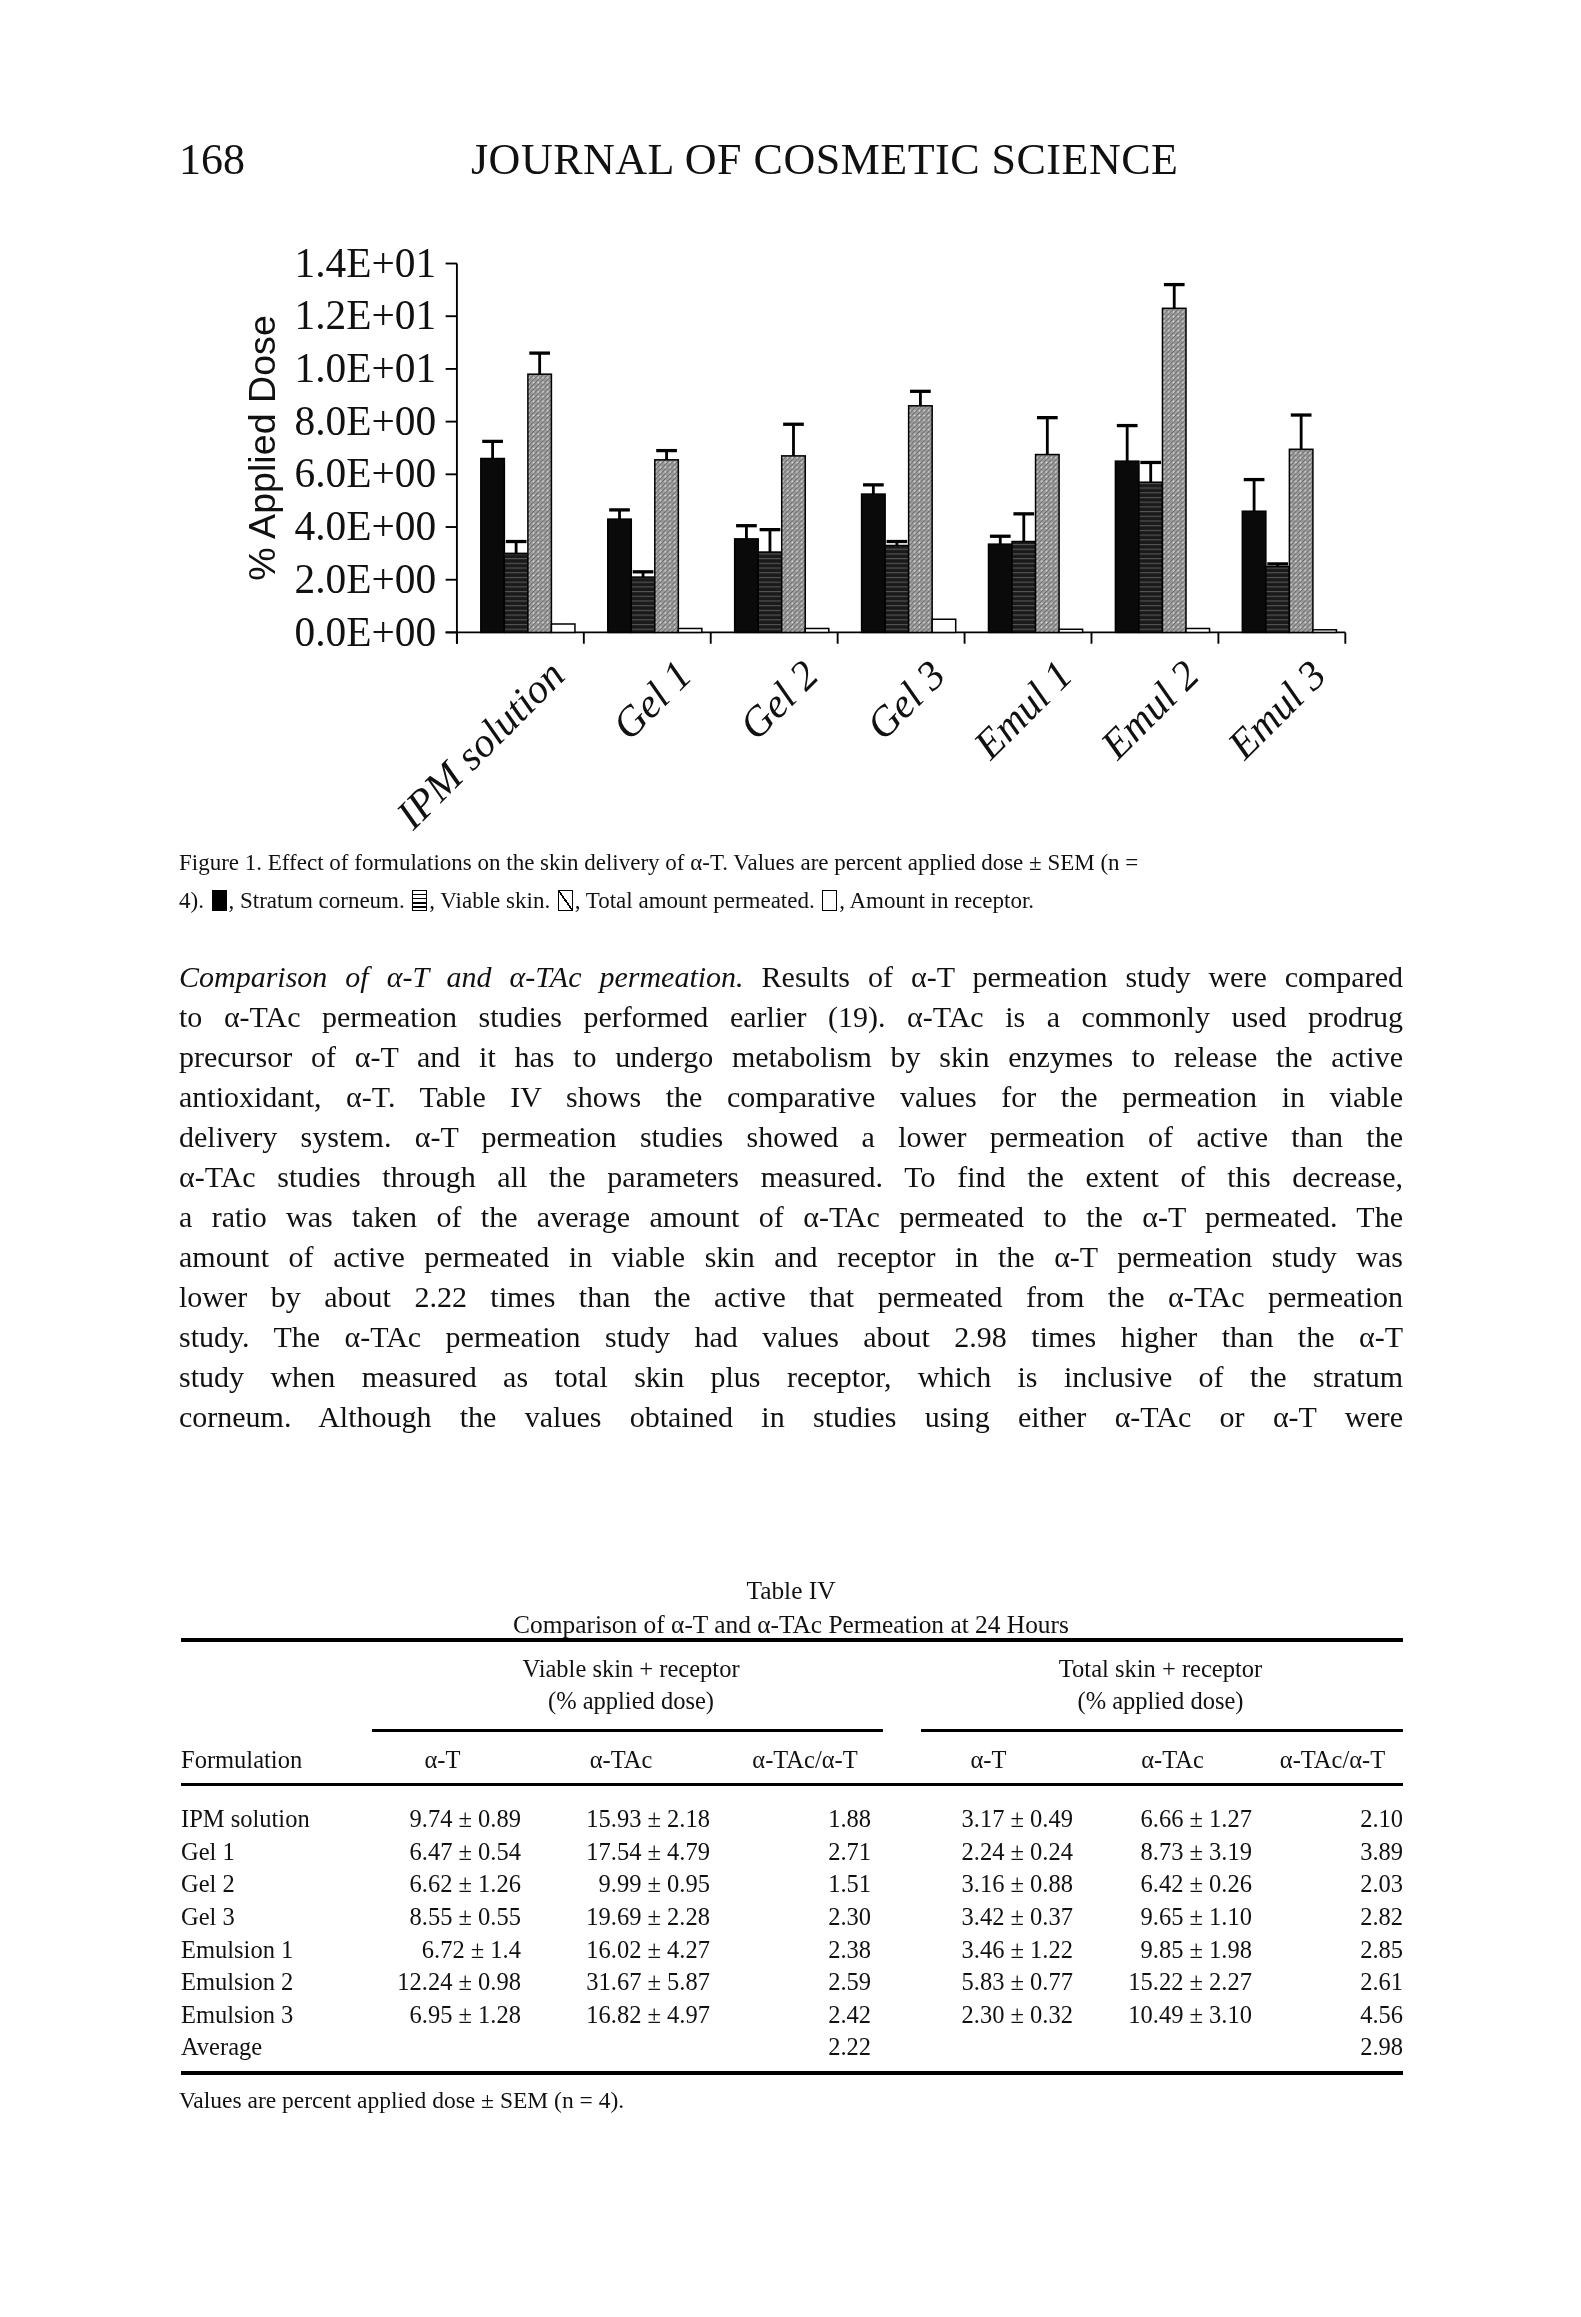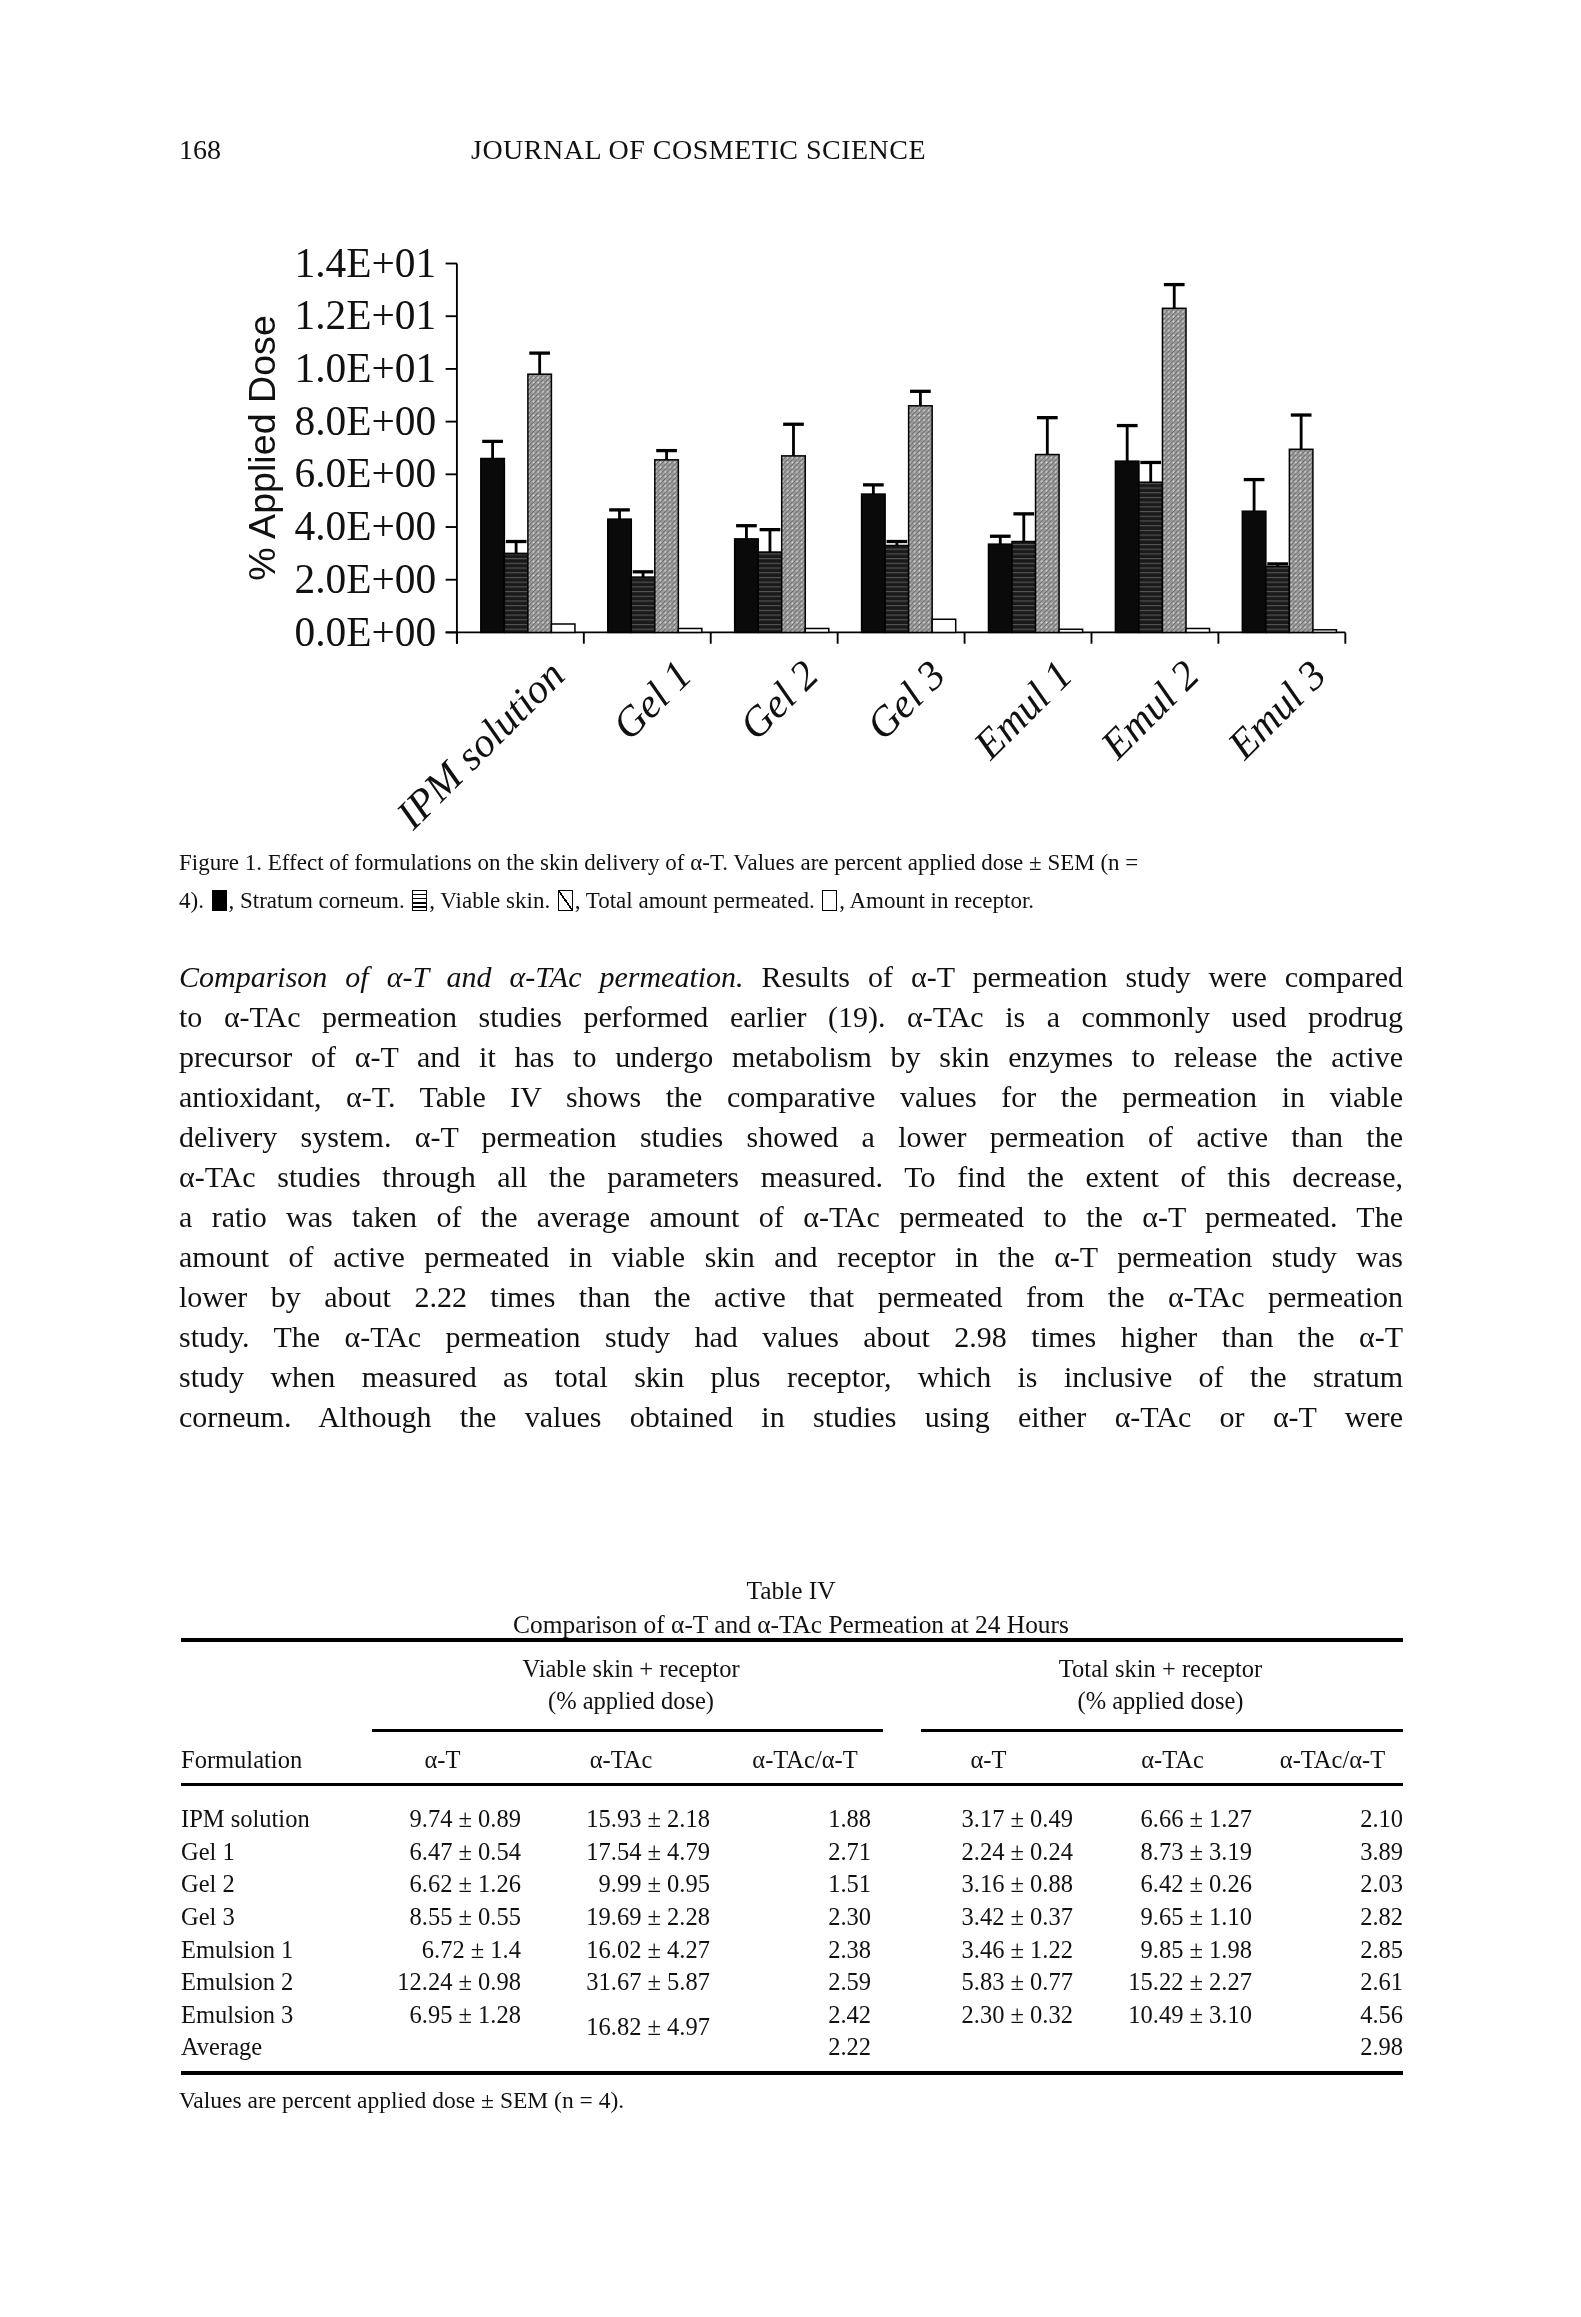--- a/index.html
+++ b/index.html
@@ -1,19 +1,19 @@
 <!DOCTYPE html>
 <html style="font-size:15px"><head>
 <meta charset="utf-8">
 <style>
   html, body { margin: 0; padding: 0; background: #ffffff; }
   body { width: 1582px; height: 2317px; position: relative; overflow: hidden;
          font-family: "Liberation Serif", "DejaVu Serif", serif; color: #111; }
   .abs { position: absolute; }
-  .running-head { top: 134px; left: 179px; width: 1215px; height: 38px; font-size: 28px; }
+  .running-head { top: 134px; left: 179px; width: 1215px; height: 38px; font-size: 44px; }
   .page-num { position: absolute; left: 0; top: 0; }
   .journal { position: absolute; left: 292px; top: 0; letter-spacing: 0.5px; }
 
   #chart { position: absolute; left: 0; top: 0; width: 1582px; height: 847px; }
   #chart text { font-family: "Liberation Serif", "DejaVu Serif", serif; fill: #111; }
 
   .caption { top: 844px; left: 179px; width: 1224px; font-size: 23px; line-height: 38px; }
   .caption .fig-label { font-weight: normal; }
   .glyph { display: inline-block; width: 15px; height: 21px; vertical-align: -2.8px; margin: 0 1.9px; box-sizing: border-box; }
   .glyph.solid { background: #000; }
@@ -275,21 +275,21 @@
       <div class="tbl-text" style="left: 372px; top: 1966px; width: 149px; text-align: right;">12.24 ± 0.98</div>
       <div class="tbl-text" style="left: 541px; top: 1966px; width: 169px; text-align: right;">31.67 ± 5.87</div>
       <div class="tbl-text" style="left: 730px; top: 1966px; width: 141px; text-align: right;">2.59</div>
       <div class="tbl-text" style="left: 918px; top: 1966px; width: 155px; text-align: right;">5.83 ± 0.77</div>
       <div class="tbl-text" style="left: 1092px; top: 1966px; width: 160px; text-align: right;">15.22 ± 2.27</div>
       <div class="tbl-text" style="left: 1262px; top: 1966px; width: 141px; text-align: right;">2.61</div>
     </div>
     <div>
       <div class="tbl-text" style="left: 181px; top: 1999px; width: 188px; text-align: left;">Emulsion 3</div>
       <div class="tbl-text" style="left: 372px; top: 1999px; width: 149px; text-align: right;">6.95 ± 1.28</div>
-      <div class="tbl-text" style="left: 541px; top: 1999px; width: 169px; text-align: right; margin-top: 12px;">16.82 ± 4.97</div>
+      <div class="tbl-text" style="left: 541px; top: 1999px; width: 169px; text-align: right;">16.82 ± 4.97</div>
       <div class="tbl-text" style="left: 730px; top: 1999px; width: 141px; text-align: right;">2.42</div>
       <div class="tbl-text" style="left: 918px; top: 1999px; width: 155px; text-align: right;">2.30 ± 0.32</div>
       <div class="tbl-text" style="left: 1092px; top: 1999px; width: 160px; text-align: right;">10.49 ± 3.10</div>
       <div class="tbl-text" style="left: 1262px; top: 1999px; width: 141px; text-align: right;">4.56</div>
     </div>
     <div>
       <div class="tbl-text" style="left: 181px; top: 2031px; width: 188px; text-align: left;">Average</div>
       <div class="tbl-text" style="left: 372px; top: 2031px; width: 149px; text-align: right;"></div>
       <div class="tbl-text" style="left: 541px; top: 2031px; width: 169px; text-align: right;"></div>
       <div class="tbl-text" style="left: 730px; top: 2031px; width: 141px; text-align: right;">2.22</div>

